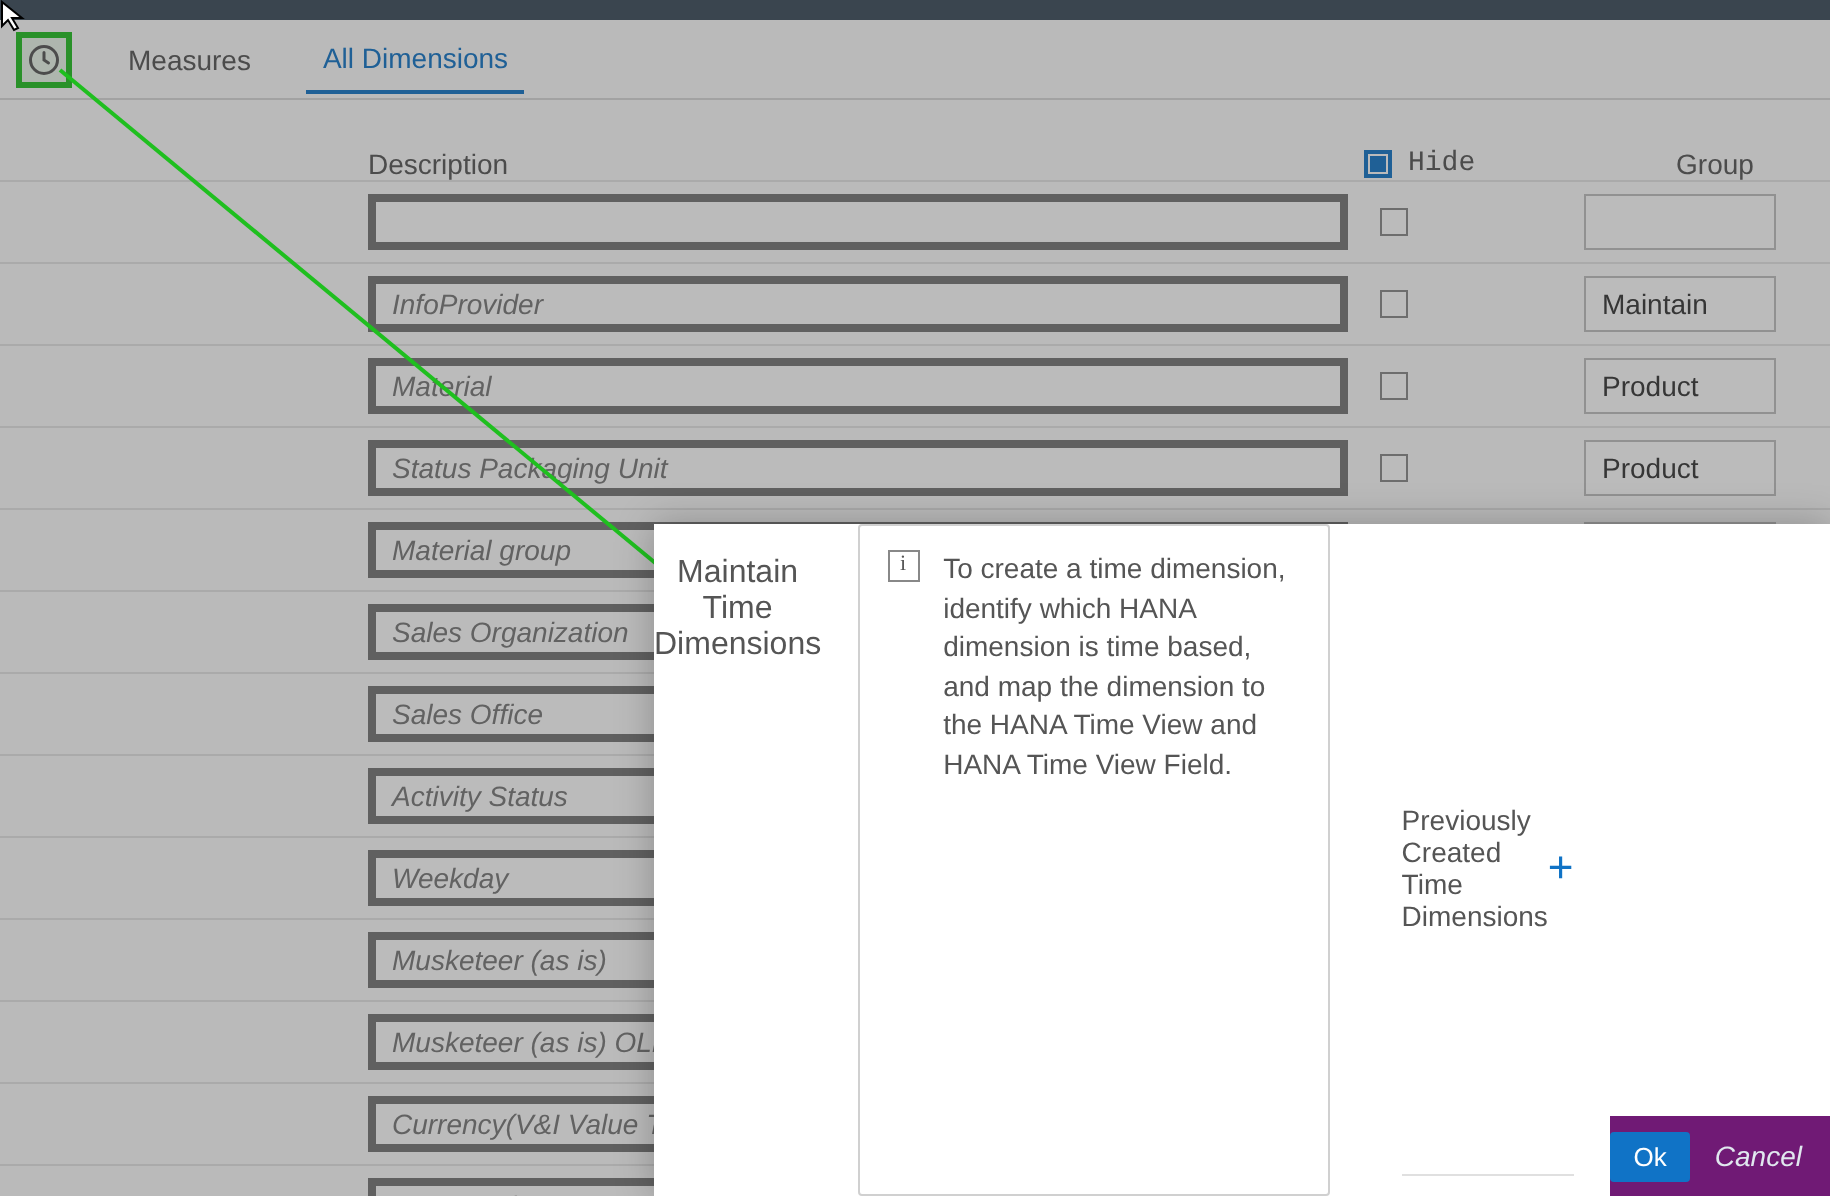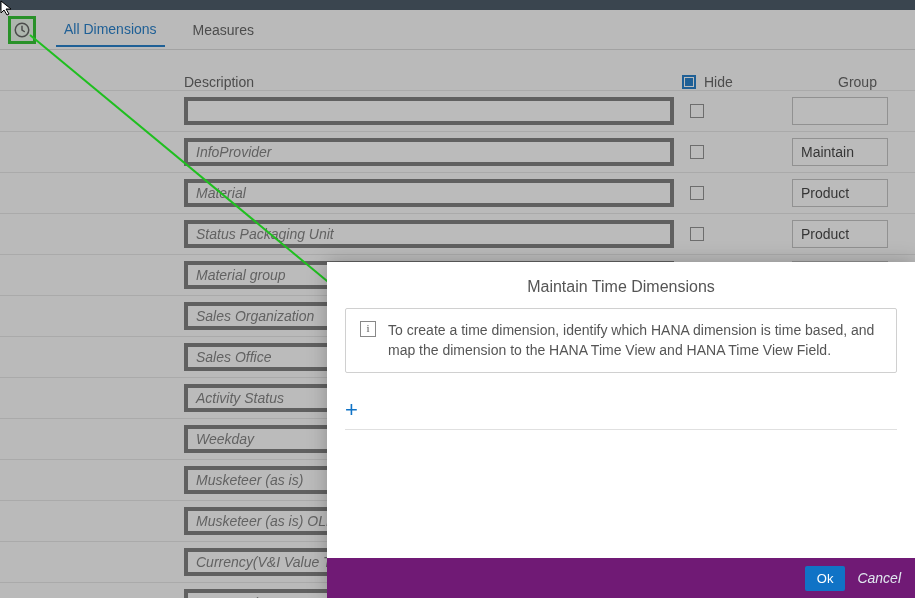--- a/index.html
+++ b/index.html
@@ -6,35 +6,35 @@
   html, body { width: 915px; height: 598px; overflow: hidden; font-family: Arial, Helvetica, sans-serif; font-size: 14px; color: #333; background: #fff; }
   .app { position: relative; width: 915px; height: 598px; background: #fdfdfd; }
   .topbar { height: 10px; background: #3a4a5a; }
   .tabs-row { display: flex; align-items: center; height: 40px; border-bottom: 1px solid #d9d9d9; padding-left: 8px; gap: 20px; }
   .tabs-row .tab { padding: 8px 8px; color: #555; cursor: pointer; }
   .tabs-row .tab.active { color: #1073c6; border-bottom: 2px solid #1073c6; }
   .clock-btn { width: 28px; height: 28px; display: flex; align-items: center; justify-content: center; border: 3px solid #1fbf1f; background: rgba(31,191,31,0.08); position: relative; }
   .clock-btn svg { width: 18px; height: 18px; }
   .header-row { display: flex; align-items: flex-end; height: 40px; padding-left: 184px; color: #555; }
   .header-row .col-desc { flex: 0 0 498px; }
-  .header-row .col-hide { flex: 0 0 118px; display: flex; align-items: center; gap: 8px; }
+  .header-row .col-hide { flex: 0 0 118px; display: flex; align-items: center; gap: 8px; font-family: Liberation Mono, monospace; }
   .header-row .col-group { flex: 1; text-align: center; }
   .hide-check { width: 14px; height: 14px; border: 2px solid #1073c6; background: #fff; display: inline-flex; align-items: center; justify-content: center; }
   .hide-check .inner { width: 8px; height: 8px; background: #1073c6; }
   .table-body { overflow: hidden; }
   .row { display: flex; align-items: center; height: 41px; border-top: 1px solid #e5e5e5; padding-left: 184px; }
   .row .desc-input { flex: 0 0 490px; height: 28px; border: 4px solid #737373; background: #fff; padding: 0 8px; font-style: italic; color: #777; display: flex; align-items: center; overflow: hidden; white-space: nowrap; }
   .row .hide-cell { flex: 0 0 118px; display: flex; justify-content: flex-start; padding-left: 16px; }
   .row .hide-cell .cb { width: 14px; height: 14px; border: 1px solid #888; background: #fff; }
   .row .group-cell { flex: 1; }
   .row .group-cell .sel { height: 28px; border: 1px solid #bfbfbf; background: #fff; padding: 0 8px; display: flex; align-items: center; color: #333; width: 96px; }
   .row.r0 .desc-input { visibility: visible; height: 28px; }
   .overlay { position: absolute; inset: 0; background: rgba(60,60,60,0.35); pointer-events: none; }
   .arrow-svg { position: absolute; left: 0; top: 0; pointer-events: none; }
-  .dialog { position: absolute; left: 327px; top: 262px; width: 588px; height: 336px; background: #fff; box-shadow: 0 0 18px rgba(0,0,0,0.25); display: flex; flex-direction: column; }
+  .dialog { position: absolute; left: 327px; top: 262px; width: 588px; height: 336px; background: #fff; box-shadow: 0 0 18px rgba(0,0,0,0.25); display: flex; flex-direction: row; }
   .dialog-title { text-align: center; font-size: 16px; color: #555; padding: 16px 0 12px; }
   .info-box { margin: 0 18px; border: 1px solid #d0d0d0; border-radius: 2px; padding: 12px 14px; display: flex; gap: 12px; color: #555; line-height: 1.4; }
   .info-box .info-icon { flex: 0 0 16px; height: 16px; border: 1px solid #888; color: #555; font-size: 11px; display: flex; align-items: center; justify-content: center; font-family: Georgia, serif; }
   .section-row { margin: 26px 18px 10px; display: flex; align-items: center; justify-content: space-between; color: #555; border-bottom: 1px solid #e0e0e0; padding-bottom: 8px; }
   .plus-btn { color: #1073c6; font-size: 22px; font-weight: 300; cursor: pointer; line-height: 1; }
   .td-list { padding: 4px 18px; color: #444; }
   .td-item { padding: 10px 0; }
   .dialog-footer { margin-top: auto; background: #701a75; height: 40px; display: flex; align-items: center; justify-content: flex-end; gap: 12px; padding-right: 14px; }
   .btn-ok { background: #1073c6; color: #fff; border: none; padding: 5px 12px; font-size: 13px; border-radius: 2px; cursor: pointer; }
   .btn-cancel { background: transparent; color: #e0e8ef; border: none; font-size: 14px; cursor: pointer; font-style: italic; }
@@ -46,22 +46,22 @@
 <div class="app">
   <div class="topbar"></div>
 
   <div class="tabs-row">
     <div class="clock-btn">
       <svg viewBox="0 0 24 24">
           <circle cx="12" cy="12" r="9" fill="none" stroke="#555" stroke-width="2"></circle>
           <path d="M12 7 V12 L15 14" fill="none" stroke="#555" stroke-width="2" stroke-linecap="round"></path>
         </svg>
     </div>
+    <div class="tab">Measures</div>
     <div class="tab active">All Dimensions</div>
-    <div class="tab">Measures</div>
   </div>
 
   <div class="header-row">
     <div class="col-desc">Description</div>
     <div class="col-hide">
       <span class="hide-check">
           <span class="inner"></span>
         </span>
       <span>Hide</span>
     </div>
@@ -171,20 +171,21 @@
     <line x1="30" y1="35" x2="350" y2="300" stroke="#1fbf1f" stroke-width="2" marker-end="url(#arrowhead)"></line>
   </svg>
 
   <div class="dialog">
     <div class="dialog-title">Maintain Time Dimensions</div>
     <div class="info-box">
       <div class="info-icon">i</div>
       <div>To create a time dimension, identify which HANA dimension is time based, and map the dimension to the HANA Time View and HANA Time View Field.</div>
     </div>
     <div class="section-row">
+      <span>Previously Created Time Dimensions</span>
       <span class="plus-btn">+</span>
     </div>
     <div class="dialog-footer">
       <button class="btn-ok">Ok</button>
       <button class="btn-cancel">Cancel</button>
     </div>
   </div>
 
   <svg class="cursor" width="16" height="16">
     <path d="M1,1 L1,13 L4,10 L7,15 L9,14 L6,9 L11,9 Z" fill="#fff" stroke="#000" stroke-width="1"></path>

